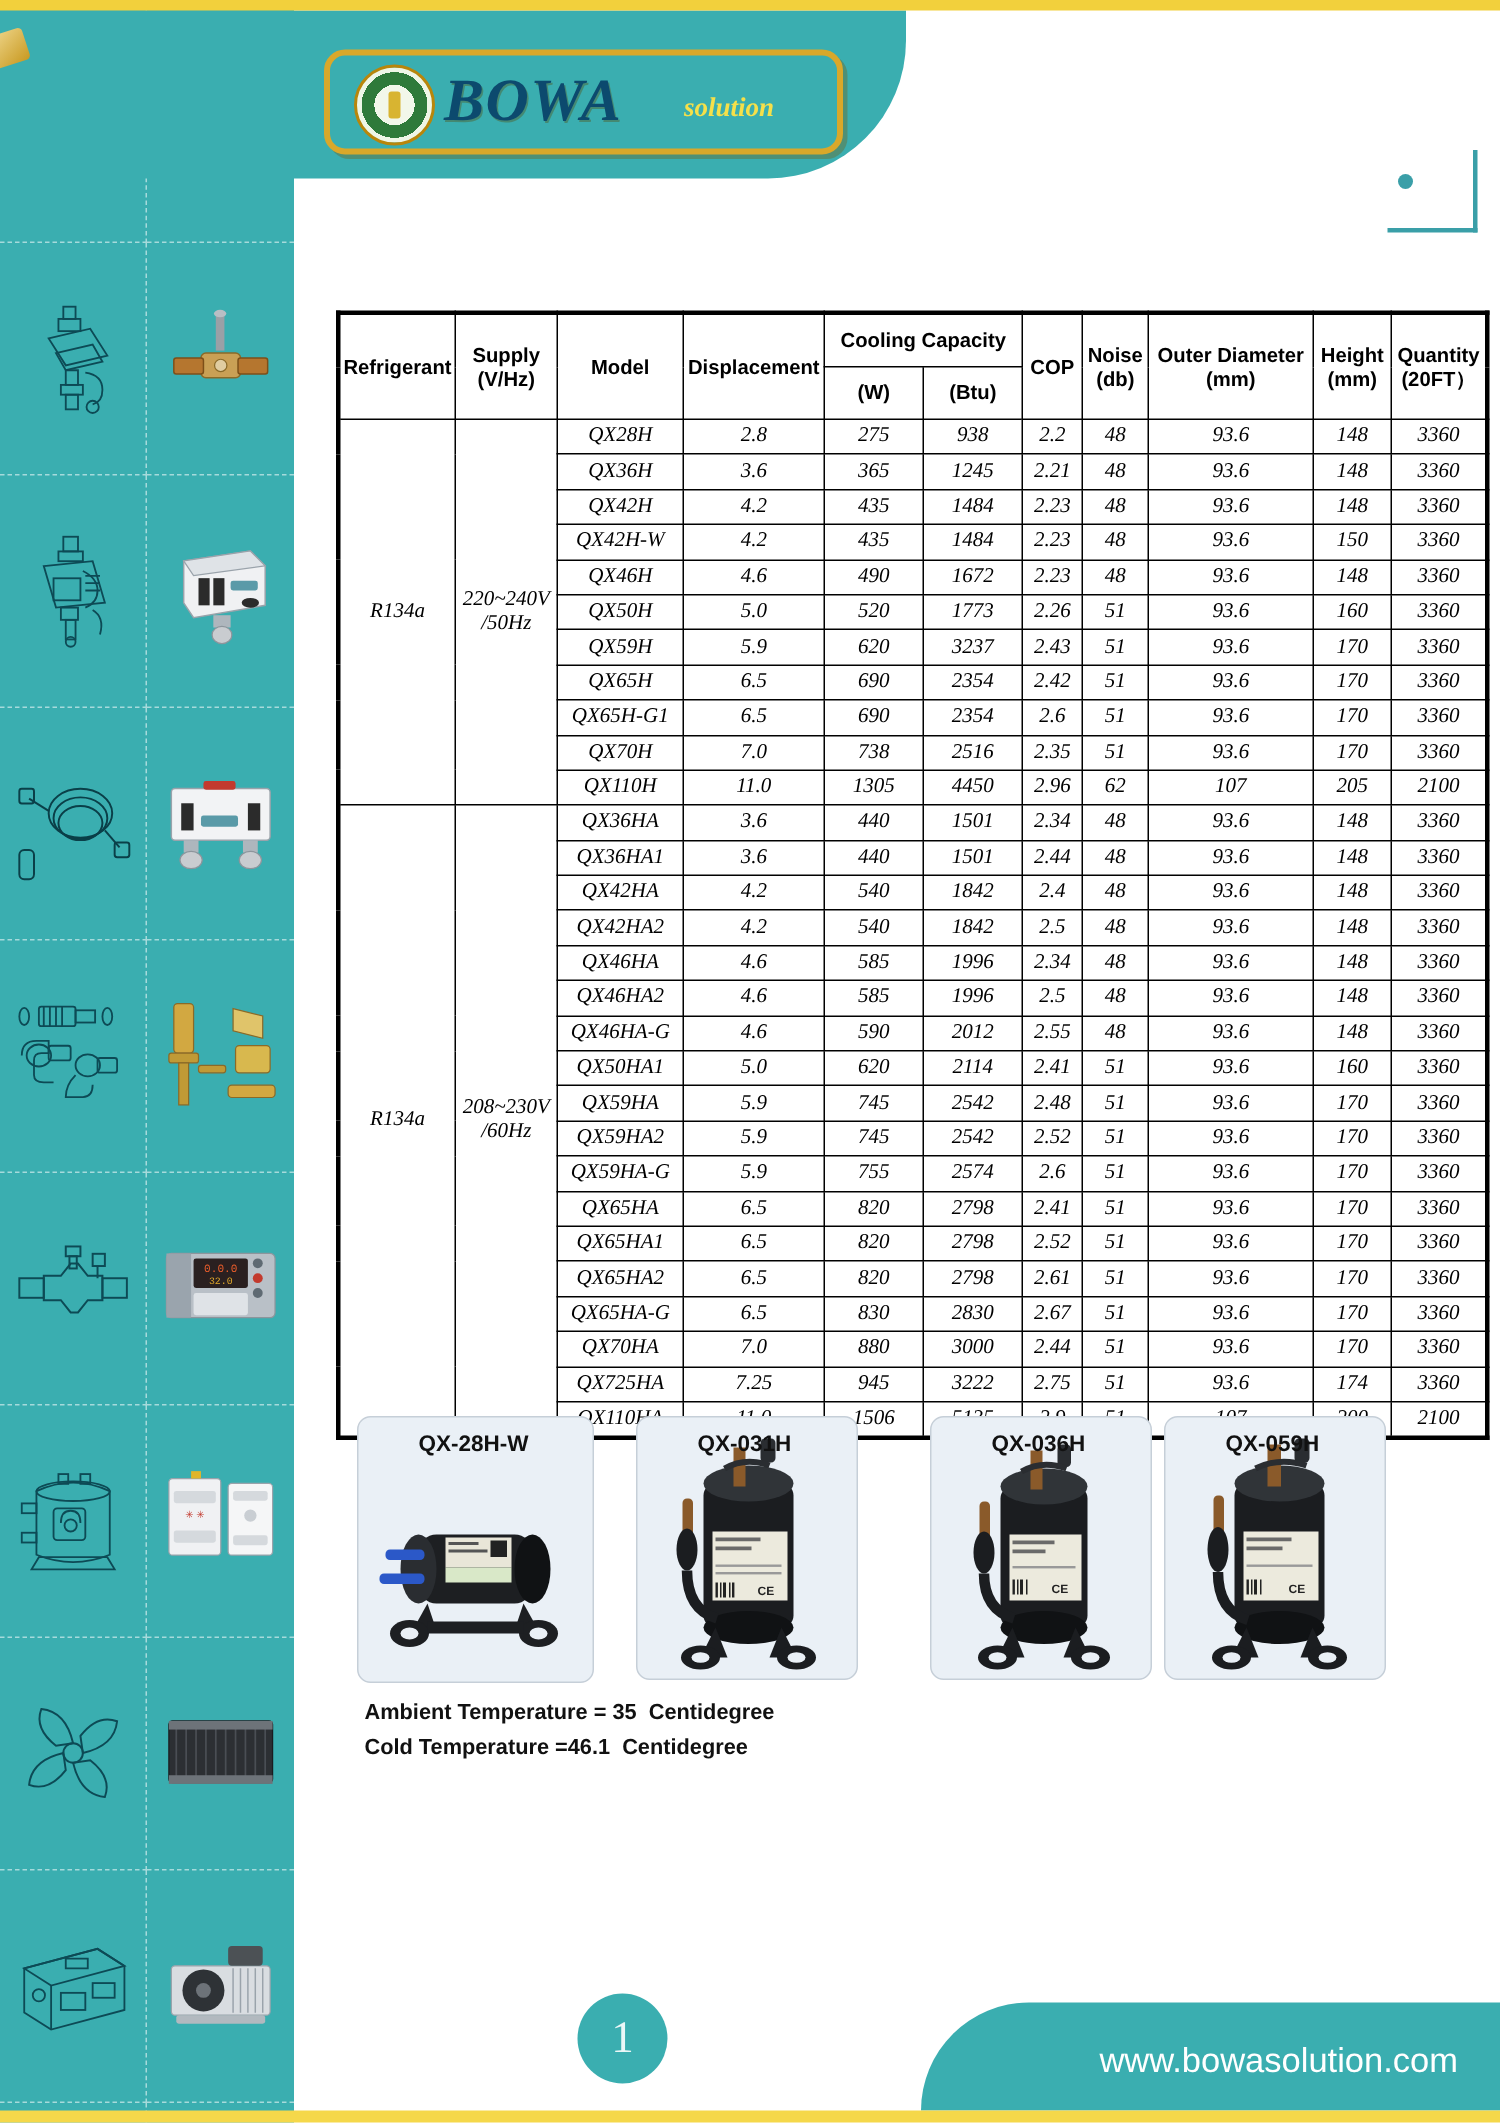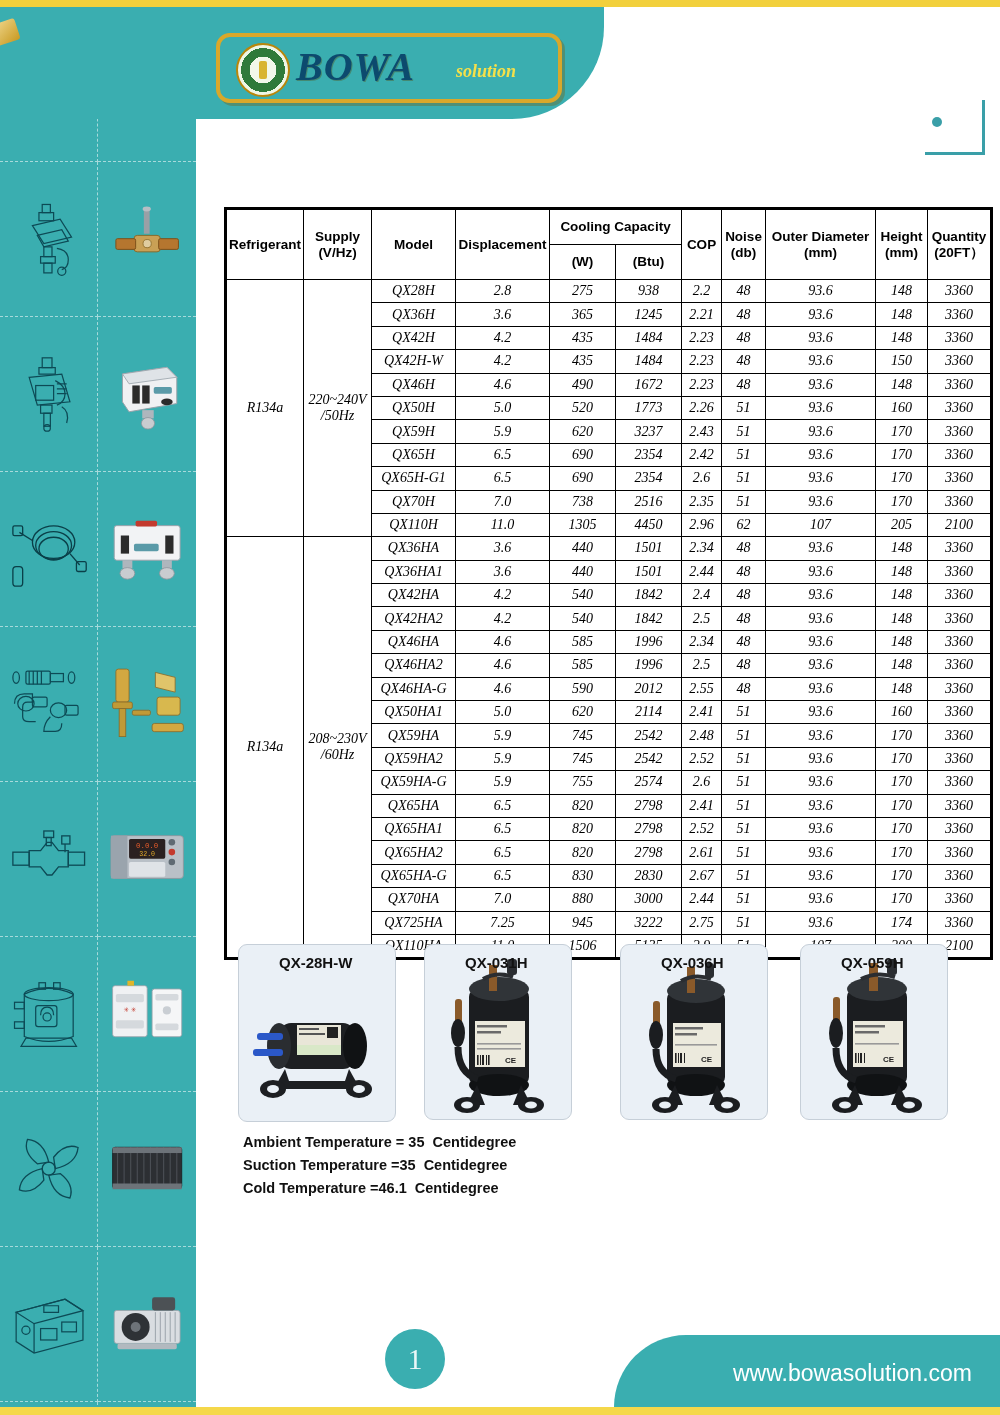--- a/index.html
+++ b/index.html
@@ -167,21 +167,21 @@
   }
   .card {
     position: absolute; top: 0;
     background: #eaf0f6;
     border: 1px solid #c6cfd8;
     border-radius: 9px;
   }
   .card-1 { left: 0;   width: 156px; height: 176px; }
   .card-2 { left: 186px; width: 146px; height: 174px; }
   .card-3 { left: 382px; width: 146px; height: 174px; }
-  .card-4 { left: 562px; width: 146px; height: 174px; }
+  .card-4 { left: 538px; width: 146px; height: 174px; }
   .card-label {
     position: absolute; left: 12px; top: 9px;
     font-size: 15px; font-weight: bold; color: #111;
     z-index: 3;
     margin-left: 28px;
   }
   .card-art { position:absolute; left:0; top:0; width:100%; height:100%; }
 
   
   .notes {
@@ -1028,21 +1028,20 @@
       <ellipse cx="44" cy="160" rx="6" ry="3.5" fill="#eaf0f6"></ellipse>
       <ellipse cx="108" cy="160" rx="13" ry="8" fill="#1b1d20"></ellipse>
       <ellipse cx="108" cy="160" rx="6" ry="3.5" fill="#eaf0f6"></ellipse>
     </svg>
   </div>
 
 </div>
 
 <div class="notes">
   <div class="note-line">Ambient Temperature = 35  Centidegree</div>
-  <div class="note-line">Suction Temperature =35  Centidegree</div>
   <div class="note-line">Cold Temperature =46.1  Centidegree</div>
 </div>
 
 <div class="footer-shape"></div>
 <div class="footer-url">www.bowasolution.com</div>
 <div class="page-circle">
   <span class="page-num">1</span>
 </div>
 
 </body></html>

